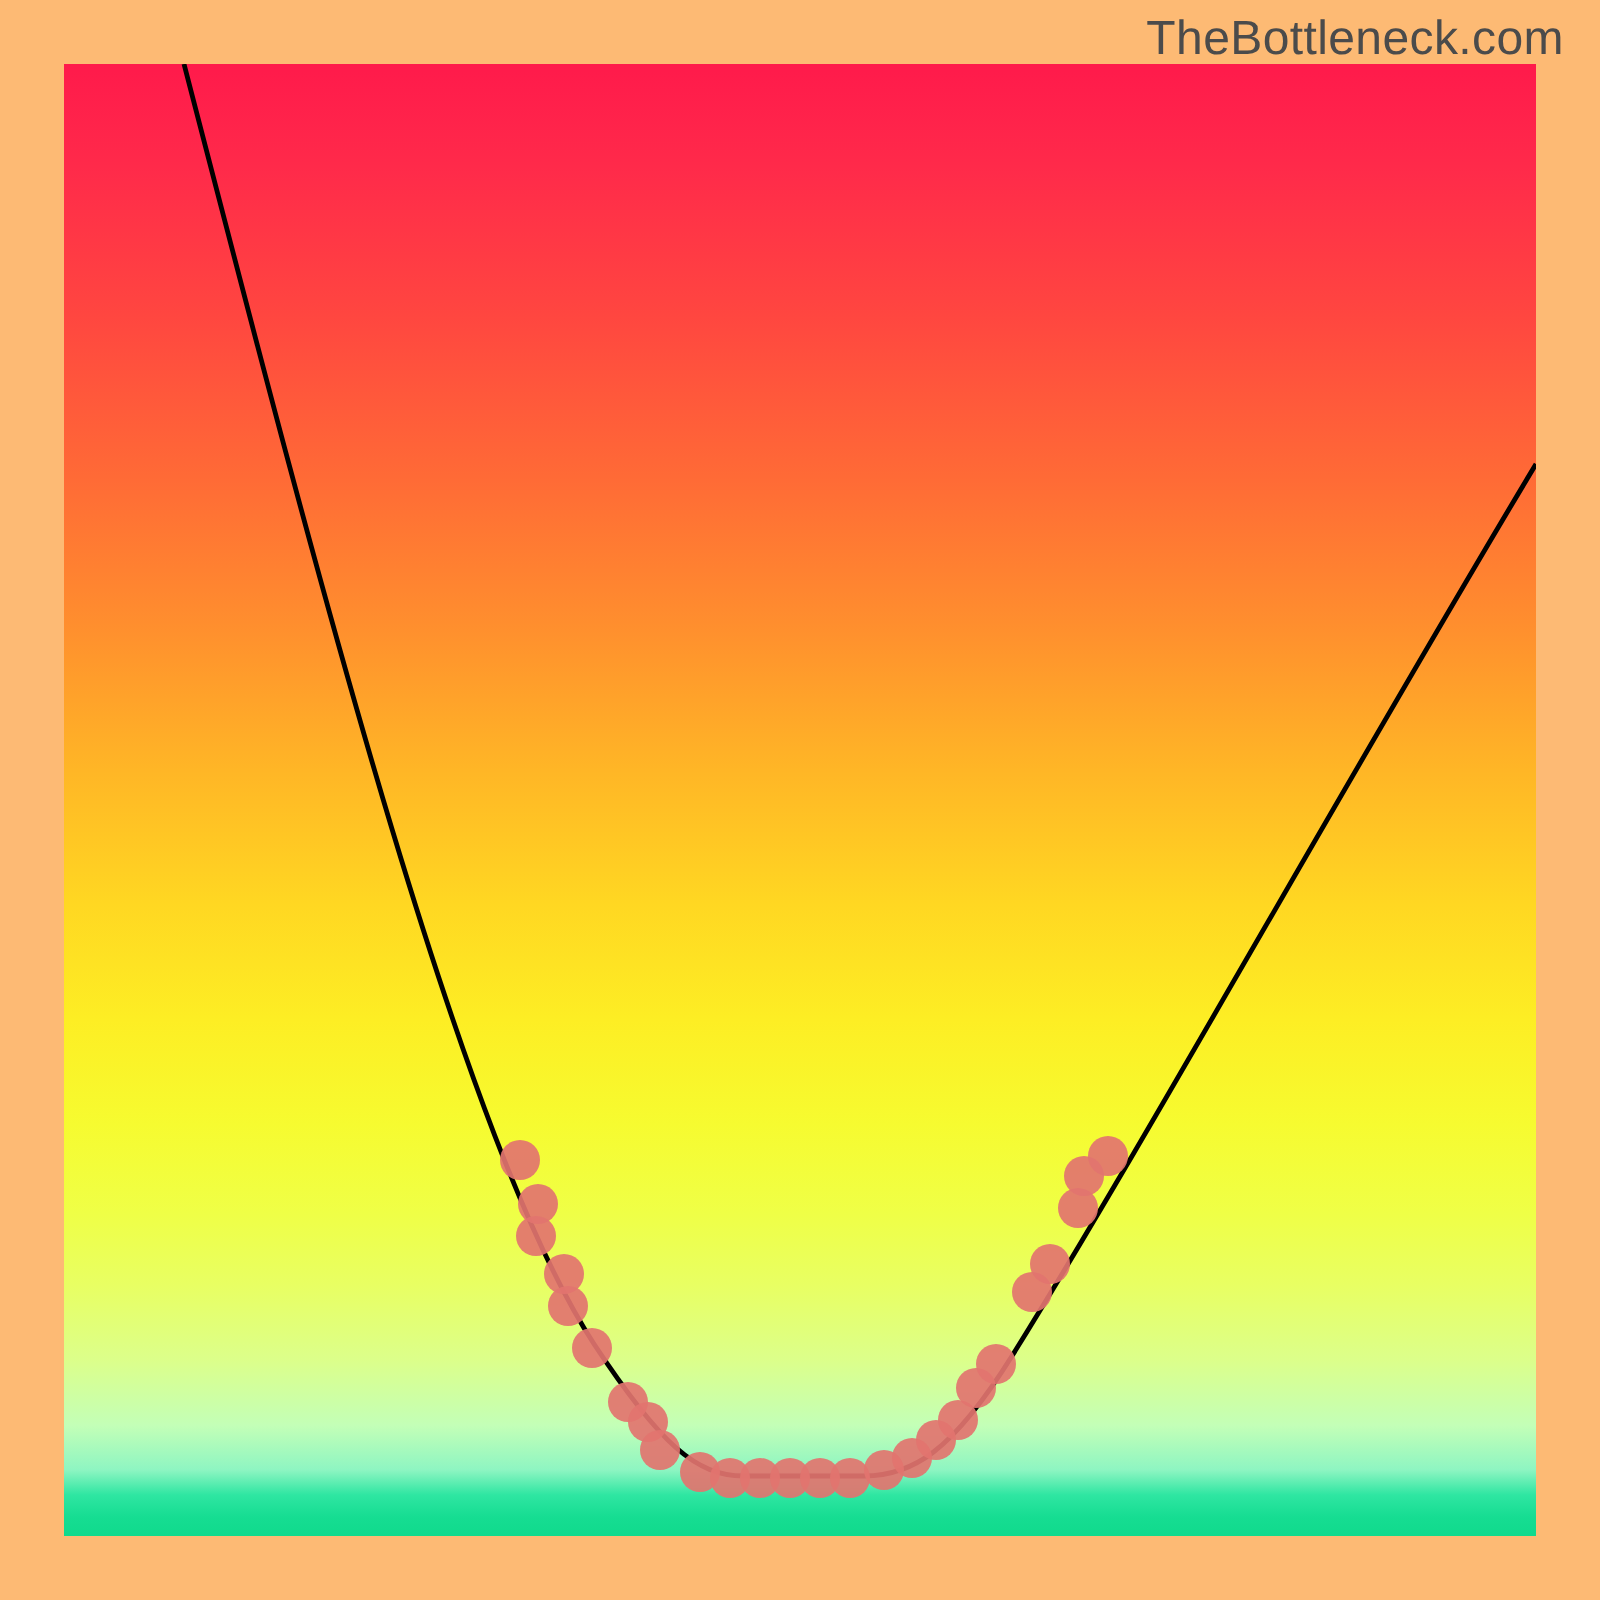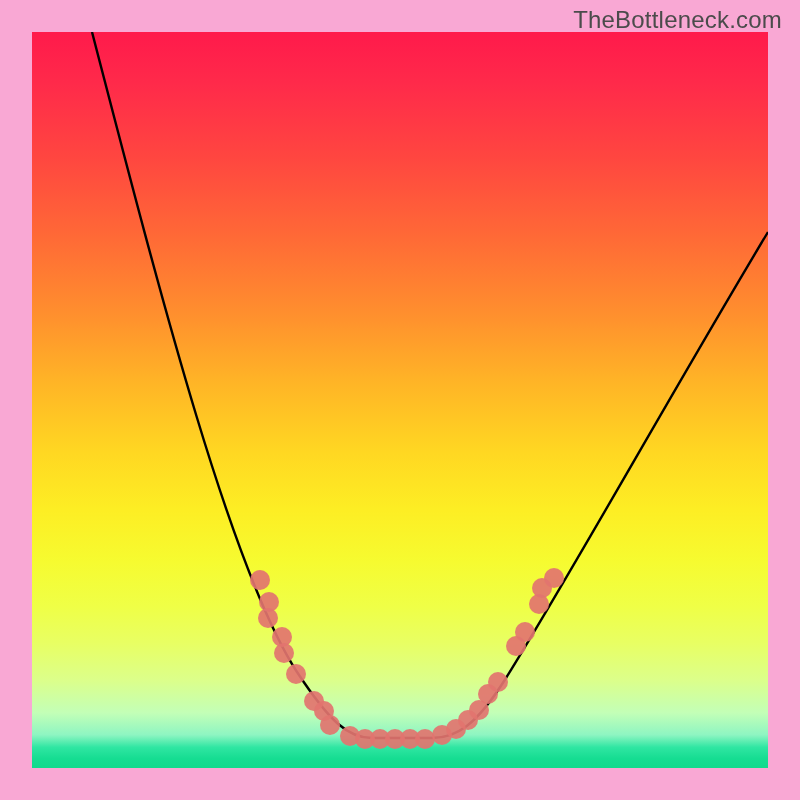--- a/index.html
+++ b/index.html
@@ -10,21 +10,21 @@
     background: #000;
     overflow: hidden;
     font-family: Arial, Helvetica, sans-serif;
   }
   .frame {
     position: absolute;
     top: 0;
     left: 0;
     width: 800px;
     height: 800px;
-    background: #f9a8d4;
+    background: #fdba74;
   }
   .plot-area {
     position: absolute;
     top: 32px;
     left: 32px;
     width: 736px;
     height: 736px;
     overflow: hidden;
   }
   .gradient-bg {

